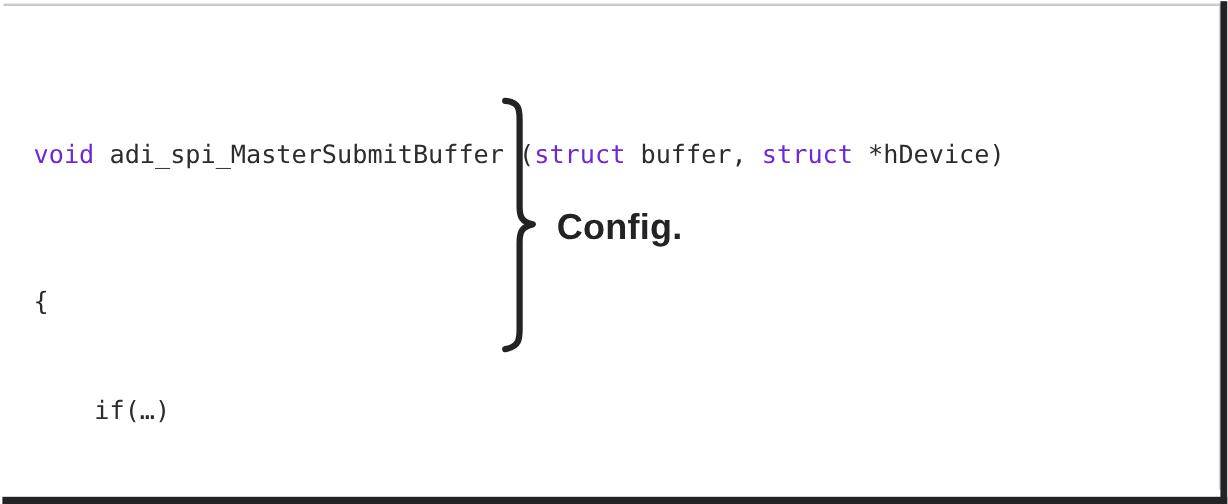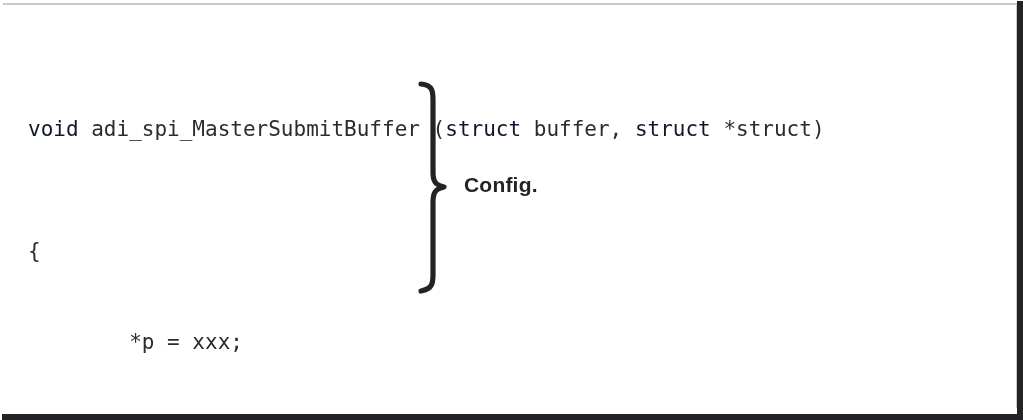--- a/index.html
+++ b/index.html
@@ -64,21 +64,21 @@
     white-space: pre;
     letter-spacing: 0px;
   }
 
   #code .ln {
     display: block;
     height: 30.5px;
     white-space: pre;
   }
 
-  .kw { color: #0f172a; }
+  .kw { color: #6d28d9; }
 
   
   #brace-wrap {
     position: absolute;
     left: 408px;
     top: 80px;
     width: 46px;
     height: 215px;
   }
   #brace-wrap svg {
@@ -86,42 +86,43 @@
     width: 46px;
     height: 215px;
   }
 
   
   #config-label {
     position: absolute;
     left: 464px;
     top: 173px;
     font-family: "Liberation Sans", sans-serif;
-    font-size: 21px;
+    font-size: 30px;
     font-weight: bold;
     color: #232326;
     letter-spacing: 0.2px;
     white-space: nowrap;
   }
 </style>
 </head>
 <body>
 
 <div id="slide">
 
   <div class="border-top"></div>
   <div class="border-right-inner"></div>
   <div class="border-right"></div>
   <div class="border-bottom"></div>
 
   <div id="code">
 
-    <span class="ln"><span class="kw">void</span><span> adi_spi_MasterSubmitBuffer (</span><span class="kw">struct</span><span> buffer, </span><span class="kw">struct</span><span> *struct)</span></span>
+    <span class="ln"><span class="kw">void</span><span> adi_spi_MasterSubmitBuffer (</span><span class="kw">struct</span><span> buffer, </span><span class="kw">struct</span><span> *hDevice)</span></span>
 
     <span class="ln">{</span>
+    <span class="ln">    if(…)</span>
     <span class="ln">        *p = xxx;</span>
     
     
     
     
     
     
     
     
 

